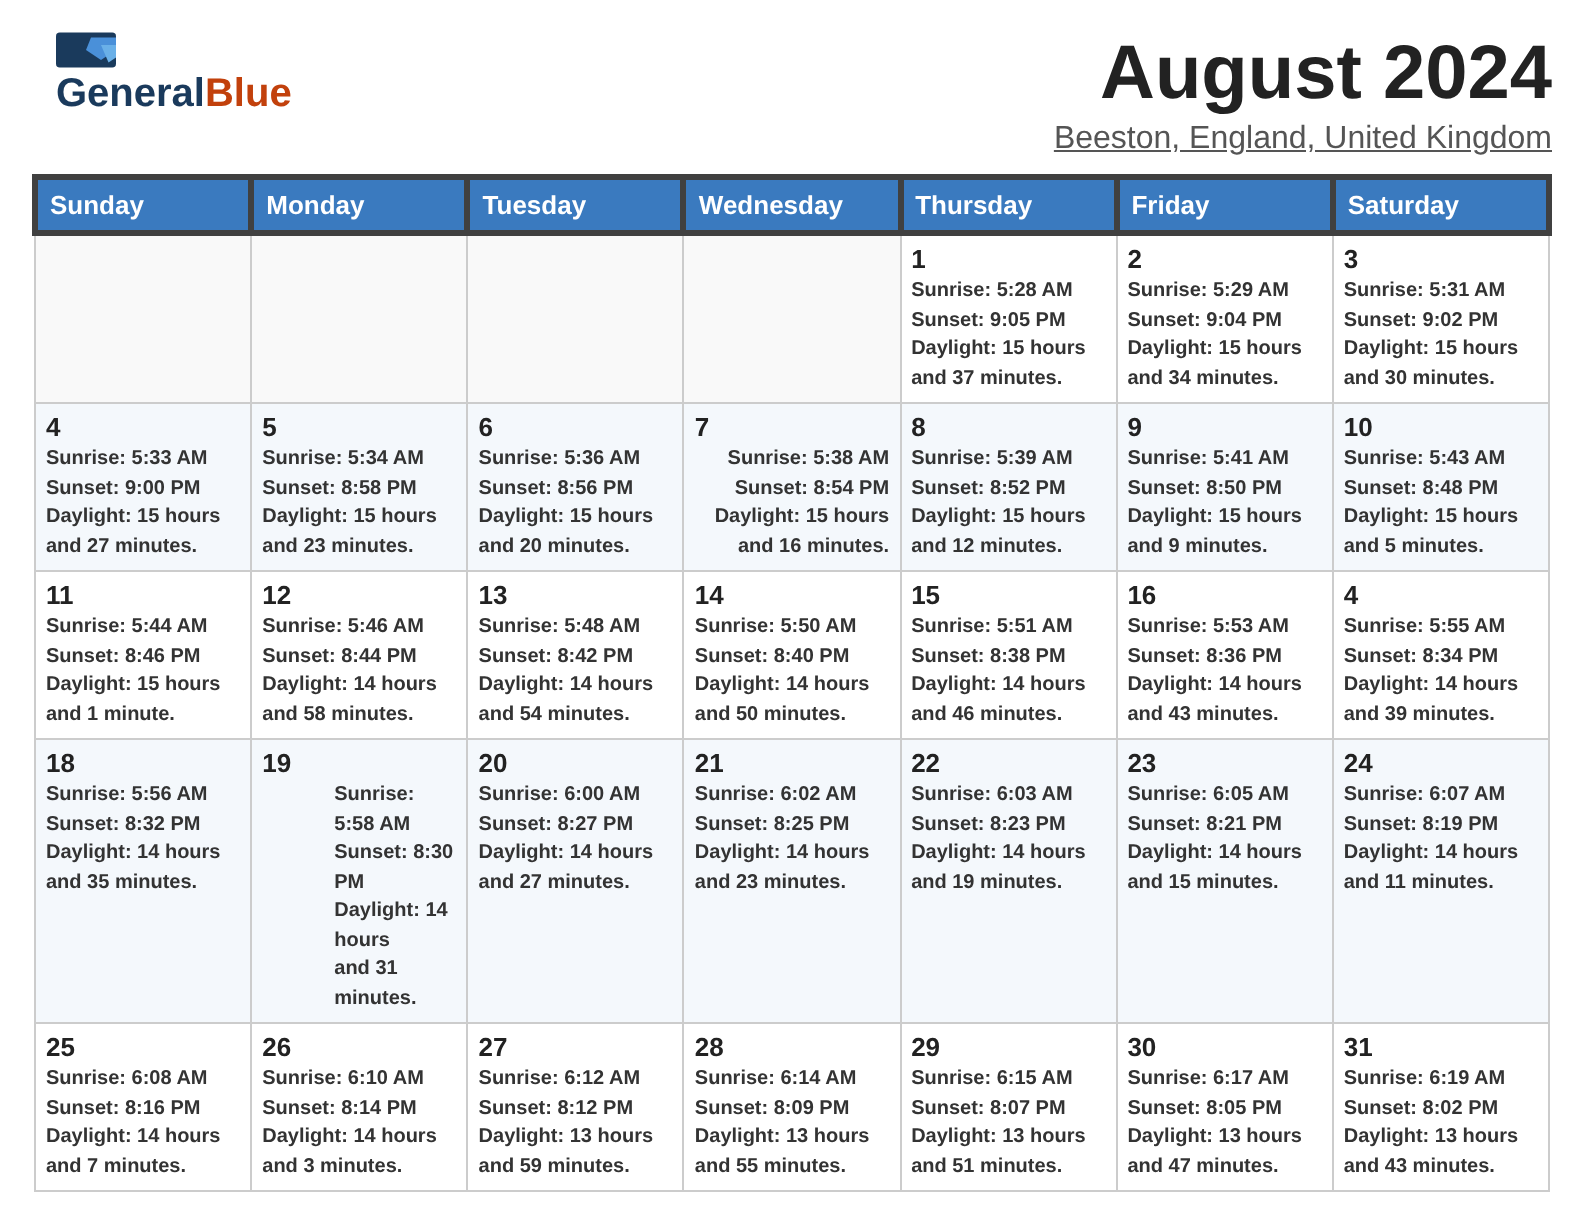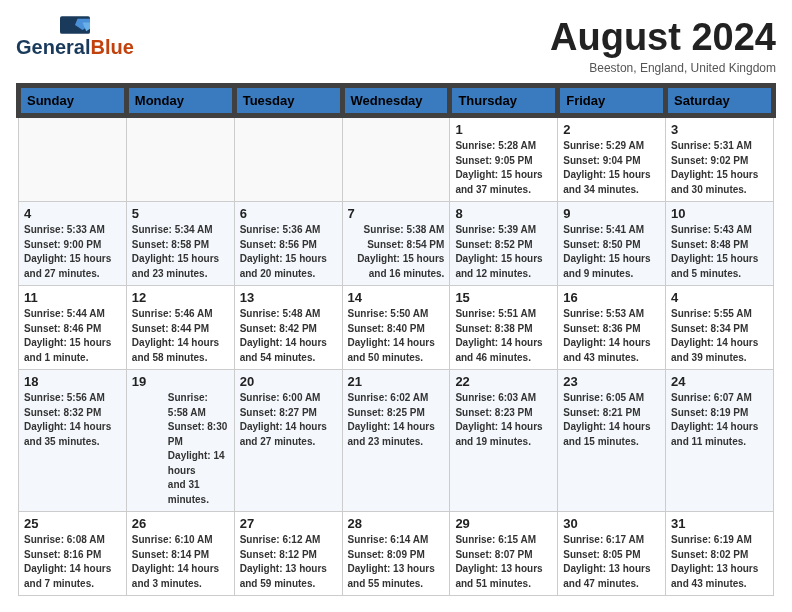--- a/index.html
+++ b/index.html
@@ -12,52 +12,54 @@
     }
     .header-section {
       display: flex;
       justify-content: space-between;
       align-items: flex-start;
       margin-bottom: 8px;
     }
     .logo {
       display: flex;
       flex-direction: column;
-      align-items: center;
+      align-items: flex-start;
+      margin-left: 12px;
     }
     .logo-icon {
       width: 30px;
       height: 18px;
       margin-bottom: 2px;
     }
     .title-block {
       text-align: right;
     }
     .month-title {
       font-size: 38px;
       font-weight: bold;
       color: #222;
     }
     .location-title {
-      font-size: 12px;
+      font-size: 16px;
       color: #555;
       margin-top: 2px;
+      text-decoration: underline;
     }
     .calendar {
       width: 100%;
       border-collapse: collapse;
       margin-top: 4px;
     }
     .calendar th {
       background: #3a7abf;
-      color: #000000;
+      color: #ffffff;
       font-size: 13px;
       font-weight: bold;
       padding: 5px 6px;
-      border: 5px solid #404040;
+      border: 3px solid #404040;
       text-align: left;
     }
     .calendar td {
       border: 1px solid #ccc;
       vertical-align: top;
       padding: 4px 5px;
       font-size: 10.5px;
       color: #222;
       width: calc(100% / 7);
       min-height: 80px;

